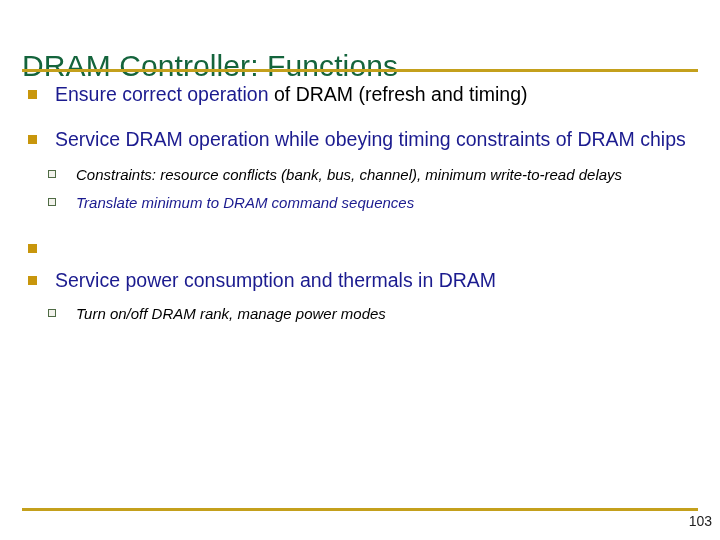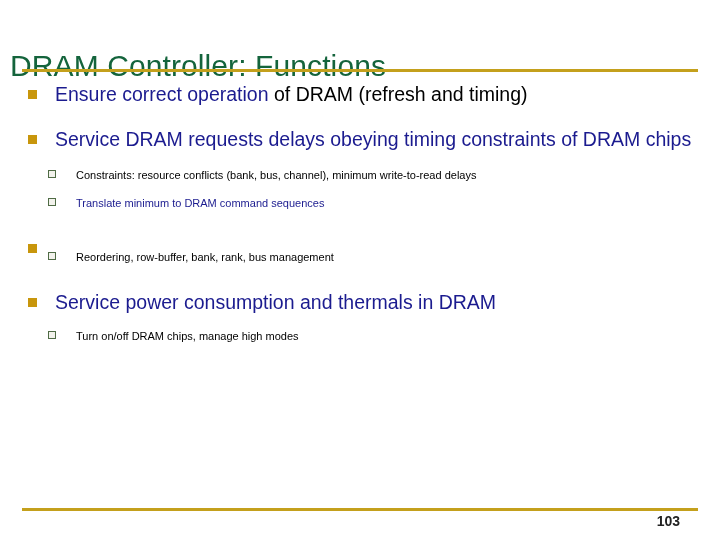--- a/index.html
+++ b/index.html
@@ -20,21 +20,21 @@
     position: relative;
     width: 720px;
     height: 540px;
     background: #ffffff;
     box-sizing: border-box;
   }
 
   
   .slide-title {
     position: absolute;
-    left: 10px;
+    left: 22px;
     top: 20px;
     width: 676px;
     font-size: 30px;
     line-height: 36px;
     font-weight: normal;
     color: #14643c;
     letter-spacing: 0.1px;
     white-space: nowrap;
     margin-top: 28px;
   }
@@ -74,25 +74,26 @@
     position: absolute;
     left: 28px;
     top: 8px;
     width: 9px;
     height: 9px;
     background: #c8960c;
   }
 
   
   .lvl2 {
-    font-size: 11px;
+    font-size: 15px;
     line-height: 22px;
     color: #000000;
     padding-left: 76px;
     padding-right: 14px;
+    font-style: italic;
   }
   .lvl2 > .marker {
     position: absolute;
     left: 48px;
     top: 6px;
     width: 8px;
     height: 8px;
     background: #f2f2ec;
     border: 1.5px solid #4f6b45;
     box-sizing: border-box;
@@ -114,27 +115,26 @@
   .footer-rule {
     position: absolute;
     left: 22px;
     top: 508px;
     width: 676px;
     height: 3px;
     background: #c4a01c;
   }
   .slide-number {
     position: absolute;
-    right: 40px;
+    right: 8px;
     top: 512px;
     font-size: 14px;
     line-height: 18px;
     color: #222222;
     text-align: center;
-    font-weight: bold;
   }
 </style>
 </head>
 <body>
 
 <div class="slide">
 
   <h1 class="slide-title">DRAM Controller: Functions</h1>
 
   <div class="title-rule"></div>
@@ -143,21 +143,21 @@
 
     <div class="bullet lvl1">
       <span class="marker"></span>
       <span class="txt-navy">Ensure correct operation </span><span class="txt-black">of DRAM (refresh and timing)</span>
     </div>
 
     <div class="sp-a"></div>
 
     <div class="bullet lvl1">
       <span class="marker"></span>
-      <span class="txt-navy">Service DRAM requests delays obeying timing constraints of DRAM chips</span>
+      <span class="txt-navy">Service DRAM operation while obeying timing constraints of DRAM chips</span>
     </div>
 
     <div class="sp-b"></div>
 
     <div class="bullet lvl2">
       <span class="marker"></span>
       <span class="txt-black">Constraints: resource conflicts (bank, bus, channel), minimum write-to-read delays</span>
     </div>
 
     <div class="sp-c"></div>
@@ -168,37 +168,33 @@
     </div>
 
     <div class="sp-d"></div>
 
     <div class="bullet lvl1">
       <span class="marker"></span>
     </div>
 
     <div class="sp-e"></div>
 
+
+    <div class="sp-f"></div>
+
+    <div class="bullet lvl1">
+      <span class="marker"></span>
+      <span class="txt-navy">Service power consumption and thermals in DRAM</span>
+    </div>
+
+    <div class="sp-g"></div>
+
     <div class="bullet lvl2">
       <span class="marker"></span>
-      <span class="txt-black">Reordering, row-buffer, bank, rank, bus management</span>
-    </div>
-
-    <div class="sp-f"></div>
-
-    <div class="bullet lvl1">
-      <span class="marker"></span>
-      <span class="txt-navy">Service power consumption and thermals in DRAM</span>
-    </div>
-
-    <div class="sp-g"></div>
-
-    <div class="bullet lvl2">
-      <span class="marker"></span>
-      <span class="txt-black">Turn on/off DRAM chips, manage high modes</span>
+      <span class="txt-black">Turn on/off DRAM rank, manage power modes</span>
     </div>
 
   </div>
 
   <div class="footer-rule"></div>
 
   <div class="slide-number">103</div>
 
 </div>
 

